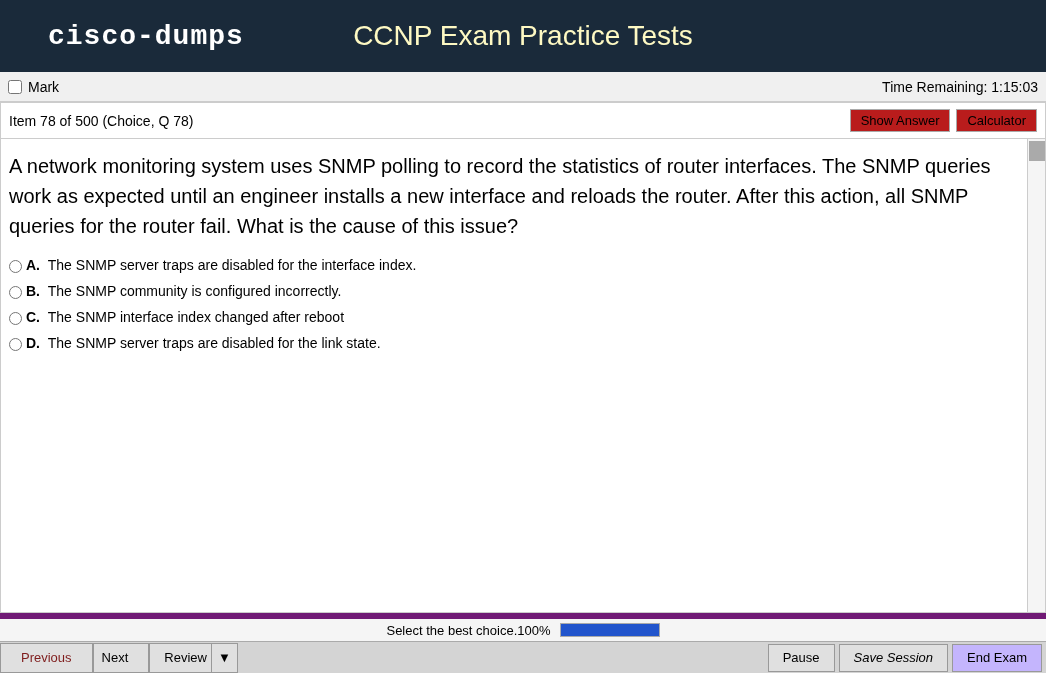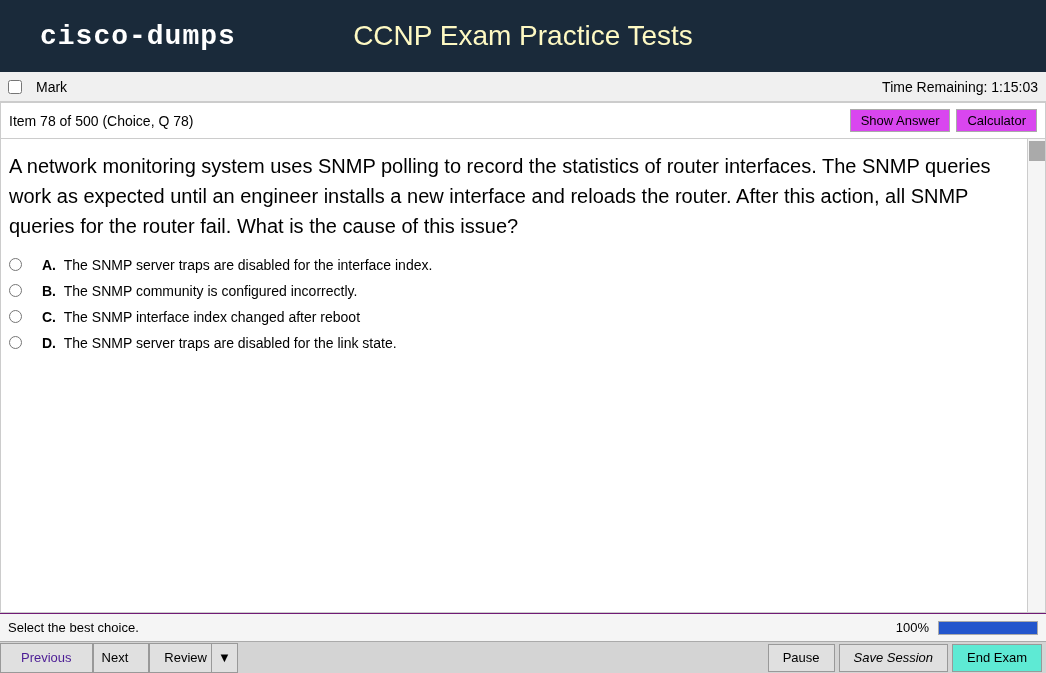--- a/index.html
+++ b/index.html
@@ -10,21 +10,21 @@
       background-color: #1a2a3a;
       display: flex;
       align-items: center;
       justify-content: center;
       padding: 12px 20px;
       height: 72px;
       flex-shrink: 0;
     }
     .logo {
       position: absolute;
-      left: 40px;
+      left: 48px;
       color: white;
       font-size: 28px;
       font-weight: bold;
       font-family: 'Courier New', monospace;
       letter-spacing: 1px;
     }
     .header-title {
       color: #fef9c3;
       font-size: 28px;
       font-weight: normal;
@@ -37,21 +37,21 @@
       justify-content: space-between;
       padding: 4px 8px;
       background: #f0f0f0;
       border-bottom: 1px solid #ccc;
       height: 30px;
       flex-shrink: 0;
     }
     .mark-area {
       display: flex;
       align-items: center;
-      gap: 14px;
+      gap: 6px;
     }
     .mark-checkbox {
       width: 14px;
       height: 14px;
       cursor: pointer;
     }
 
     
     .content {
       flex: 1;
@@ -74,21 +74,21 @@
     .question-info {
       font-size: 14px;
       font-weight: normal;
     }
     .question-buttons {
       display: flex;
       gap: 6px;
     }
     .btn-show-answer, .btn-calculator {
       padding: 3px 10px;
-      background: #d946ef;
+      background: #b91c1c;
       border: 1px solid #aaa;
       cursor: pointer;
       font-size: 13px;
     }
 
     .scroll-indicator {
       position: absolute;
       right: 0;
       top: 36px;
       width: 18px;
@@ -115,41 +115,41 @@
       margin-bottom: 16px;
     }
     .options {
       list-style: none;
       display: flex;
       flex-direction: column;
       gap: 10px;
     }
     .option-item {
       display: flex;
-      align-items: flex-start;
-      gap: 20px;
+      align-items: flex-end;
+      gap: 4px;
       font-size: 14px;
     }
     .option-radio {
       margin-top: 1px;
       cursor: pointer;
       flex-shrink: 0;
     }
     .option-label {
       cursor: pointer;
     }
 
     
     .statusbar {
       display: flex;
       align-items: center;
-      justify-content: space-between;
+      justify-content: center;
       padding: 4px 8px;
       background: #f5f5f5;
-      border-top: 1px solid #701a75;
+      border-top: 6px solid #701a75;
       height: 28px;
       flex-shrink: 0;
     }
     .status-text {
       font-size: 13px;
     }
     .progress-area {
       display: flex;
       align-items: center;
       gap: 9px;
@@ -192,21 +192,21 @@
     .btn-nav {
       height: 30px;
       padding: 0 20px;
       background: #e0e0e0;
       border: 1px solid #999;
       cursor: pointer;
       font-size: 13px;
       color: #666;
     }
     .btn-nav:disabled, .btn-nav.disabled {
-      color: #4c1d95;
+      color: #7f1d1d;
       cursor: default;
     }
     .btn-nav-active {
       color: #000;
       padding-left: 8px;
     }
     .btn-review {
       height: 30px;
       padding: 0 0 0 14px;
       background: #e0e0e0;
@@ -238,21 +238,21 @@
       padding: 0 14px;
       background: #e0e0e0;
       border: 1px solid #999;
       cursor: pointer;
       font-size: 13px;
       font-style: italic;
     }
     .btn-end {
       height: 28px;
       padding: 0 14px;
-      background: #5eead4;
+      background: #c4b5fd;
       border: 1px solid #999;
       cursor: pointer;
       font-size: 13px;
     }
   </style>
 </head>
 <body>
 
 <div class="header" style="position:relative;">
   <span class="logo">cisco-dumps</span>

